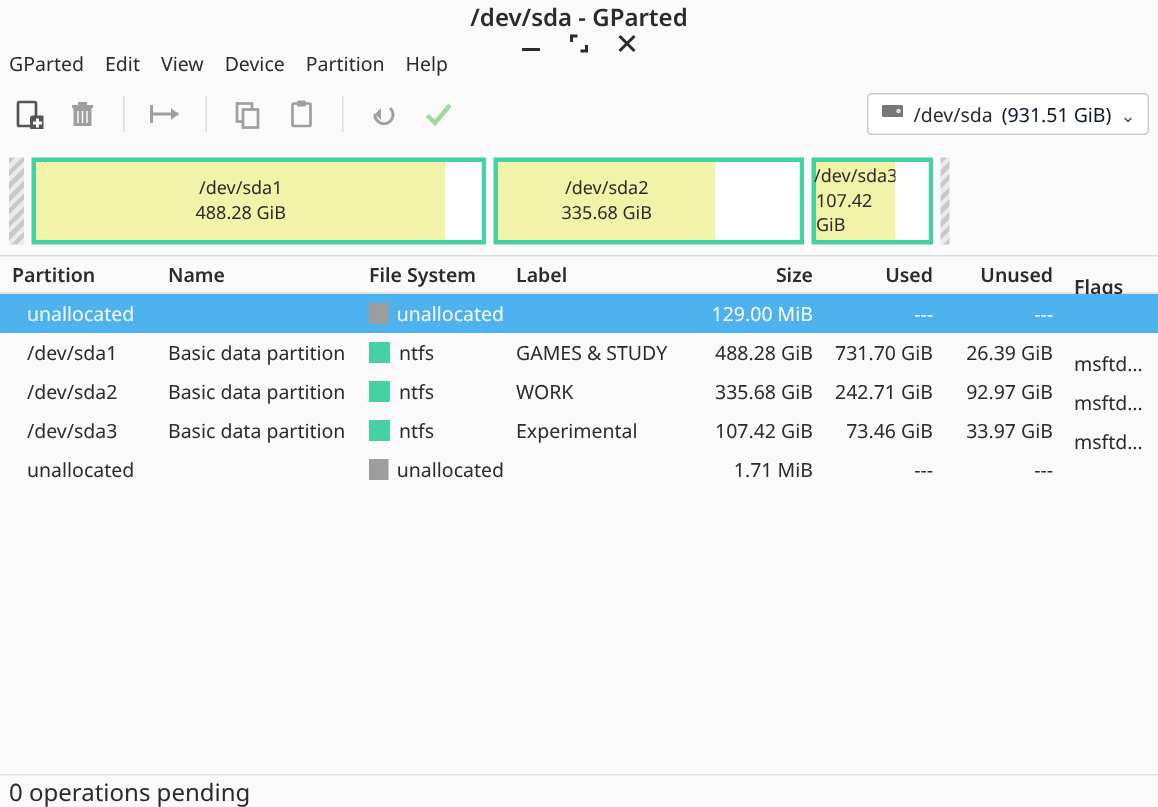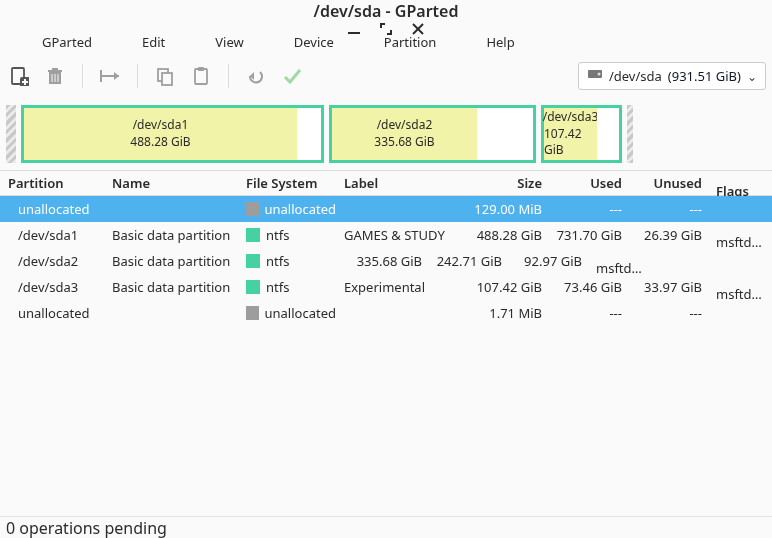--- a/index.html
+++ b/index.html
@@ -32,21 +32,21 @@
 
   
   .menubar {
     height: 24px;
     display: flex;
     align-items: center;
     gap: 14px;
     padding: 0 6px;
     font-size: 13px;
   }
-  .menubar .m { cursor: pointer; margin-left: 36px; }
+  .menubar .m { cursor: pointer; }
 
   
   .toolbar {
     height: 44px;
     display: flex;
     align-items: center;
     padding: 0 6px;
     gap: 10px;
   }
   .tb-btn {
@@ -302,20 +302,21 @@
         <div class="td col-unused">26.39 GiB</div>
         <div class="td col-flags">msftdata</div>
       </div>
       <div class="trow">
         <div class="td col-partition" style="padding-left:18px">/dev/sda2</div>
         <div class="td col-name">Basic data partition</div>
         <div class="td col-fs">
           <span class="fs-swatch" style="background:#45d2a0"></span>
           <span>ntfs</span>
         </div>
+        <div class="td col-label">WORK</div>
         <div class="td col-size">335.68 GiB</div>
         <div class="td col-used">242.71 GiB</div>
         <div class="td col-unused">92.97 GiB</div>
         <div class="td col-flags">msftdata</div>
       </div>
       <div class="trow">
         <div class="td col-partition" style="padding-left:18px">/dev/sda3</div>
         <div class="td col-name">Basic data partition</div>
         <div class="td col-fs">
           <span class="fs-swatch" style="background:#45d2a0"></span>

